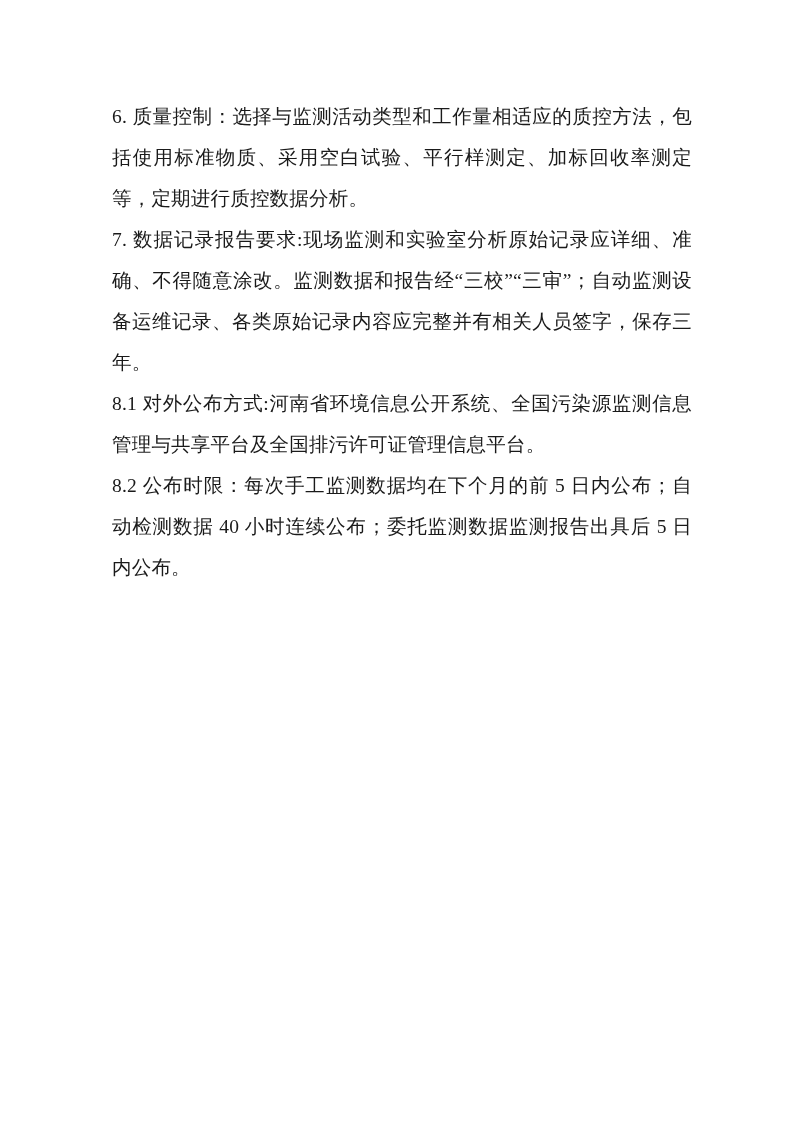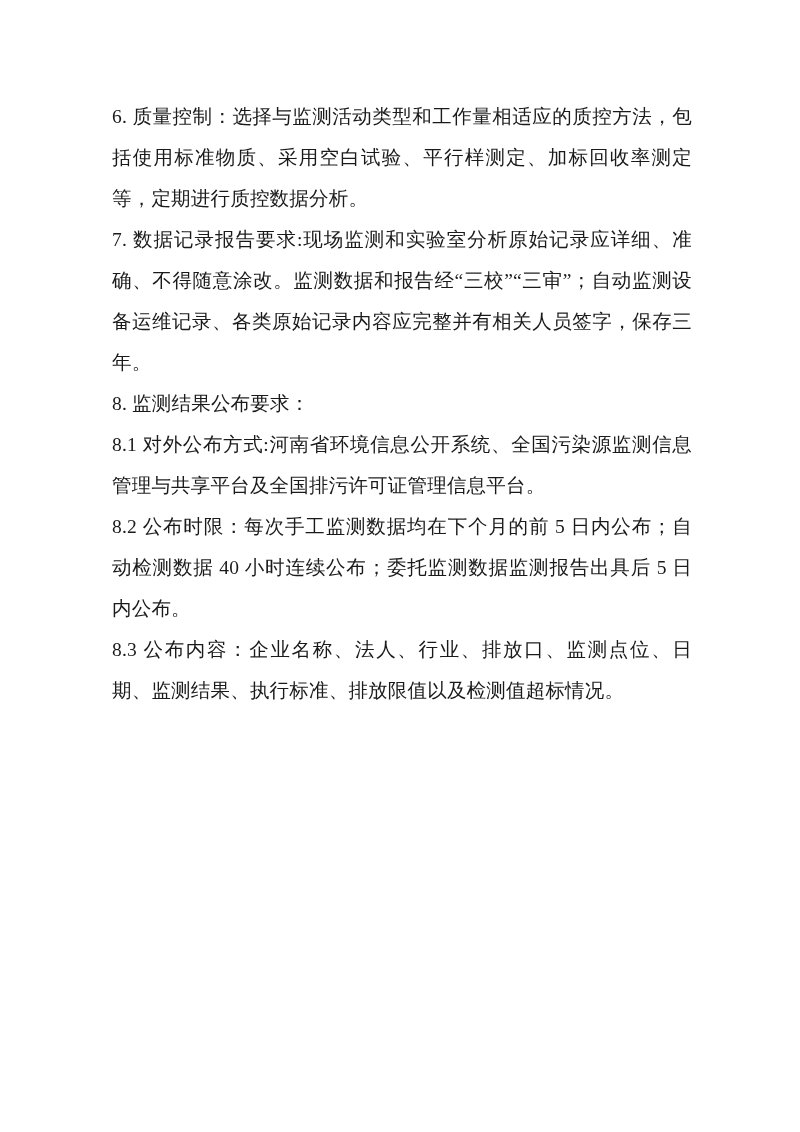--- a/index.html
+++ b/index.html
@@ -38,18 +38,16 @@
     word-break: break-all;
   }
 </style>
 </head>
 <body>
 
 <div class="page">
   <div class="content">
     <p class="para">6. 质量控制：选择与监测活动类型和工作量相适应的质控方法，包括使用标准物质、采用空白试验、平行样测定、加标回收率测定等，定期进行质控数据分析。</p>
     <p class="para">7. 数据记录报告要求:现场监测和实验室分析原始记录应详细、准确、不得随意涂改。监测数据和报告经“三校”“三审”；自动监测设备运维记录、各类原始记录内容应完整并有相关人员签字，保存三年。</p>
-    <p class="para">8. 监测结果公布要求：</p>
     <p class="para">8.1 对外公布方式:河南省环境信息公开系统、全国污染源监测信息管理与共享平台及全国排污许可证管理信息平台。</p>
     <p class="para">8.2 公布时限：每次手工监测数据均在下个月的前 5 日内公布；自动检测数据 40 小时连续公布；委托监测数据监测报告出具后 5 日内公布。</p>
-    <p class="para">8.3 公布内容：企业名称、法人、行业、排放口、监测点位、日期、监测结果、执行标准、排放限值以及检测值超标情况。</p>
   </div>
 </div>
 
 </body></html>

